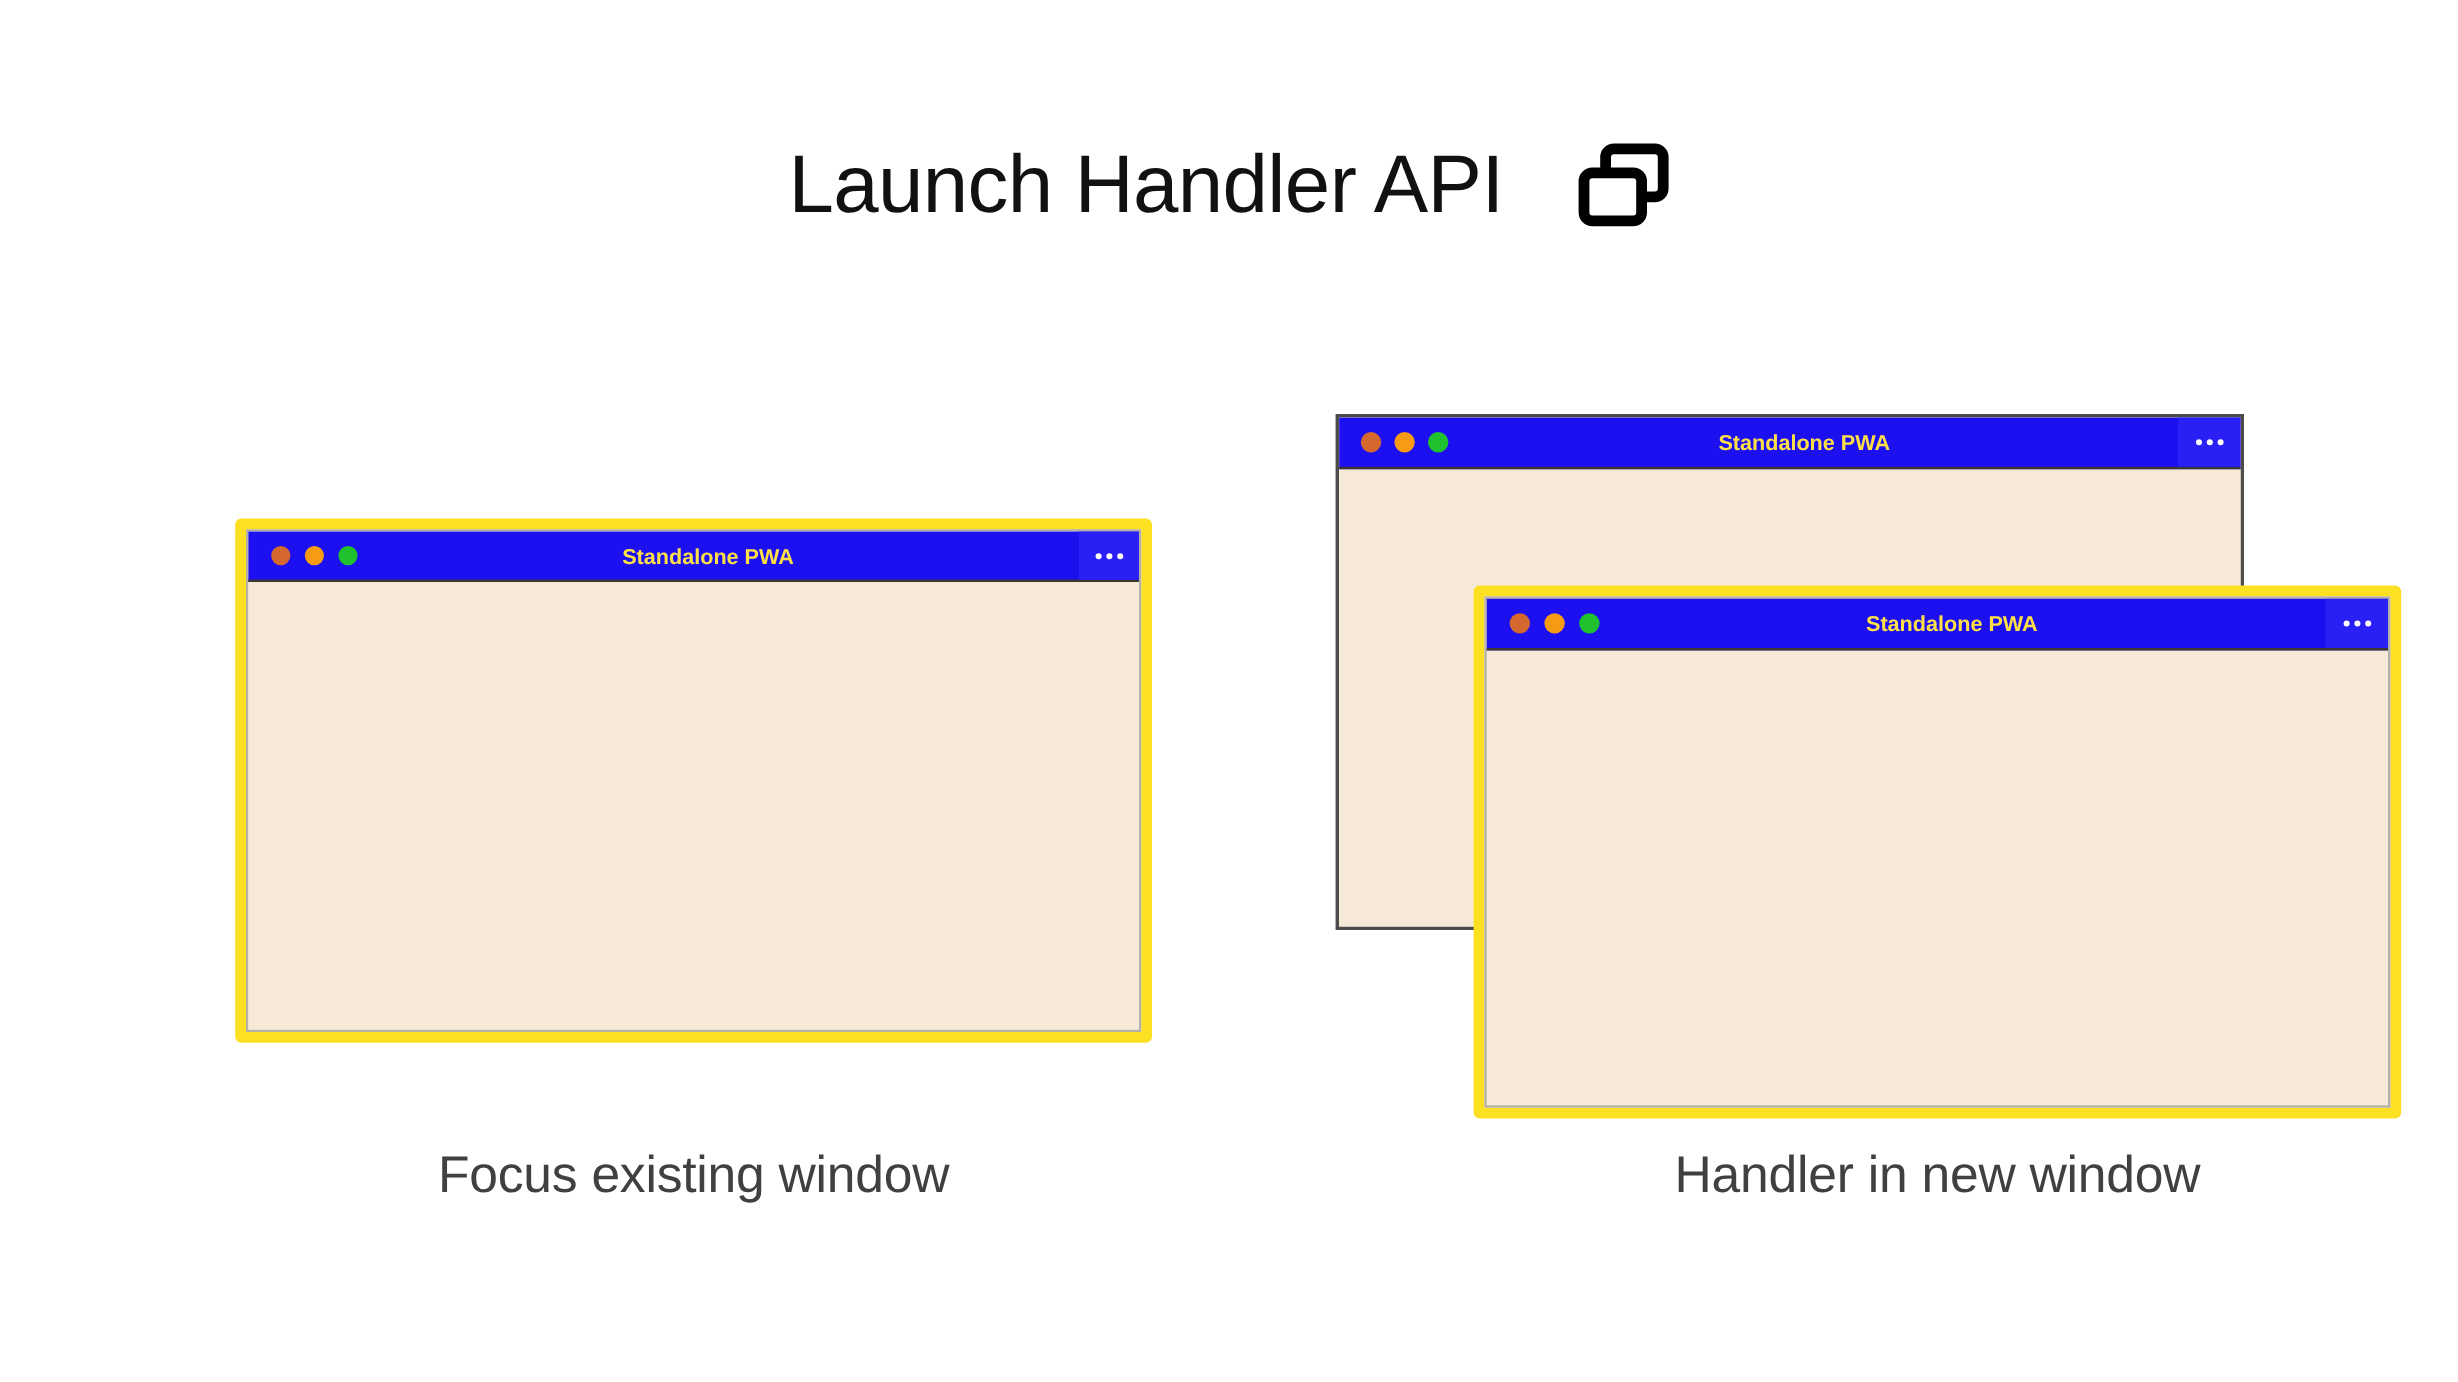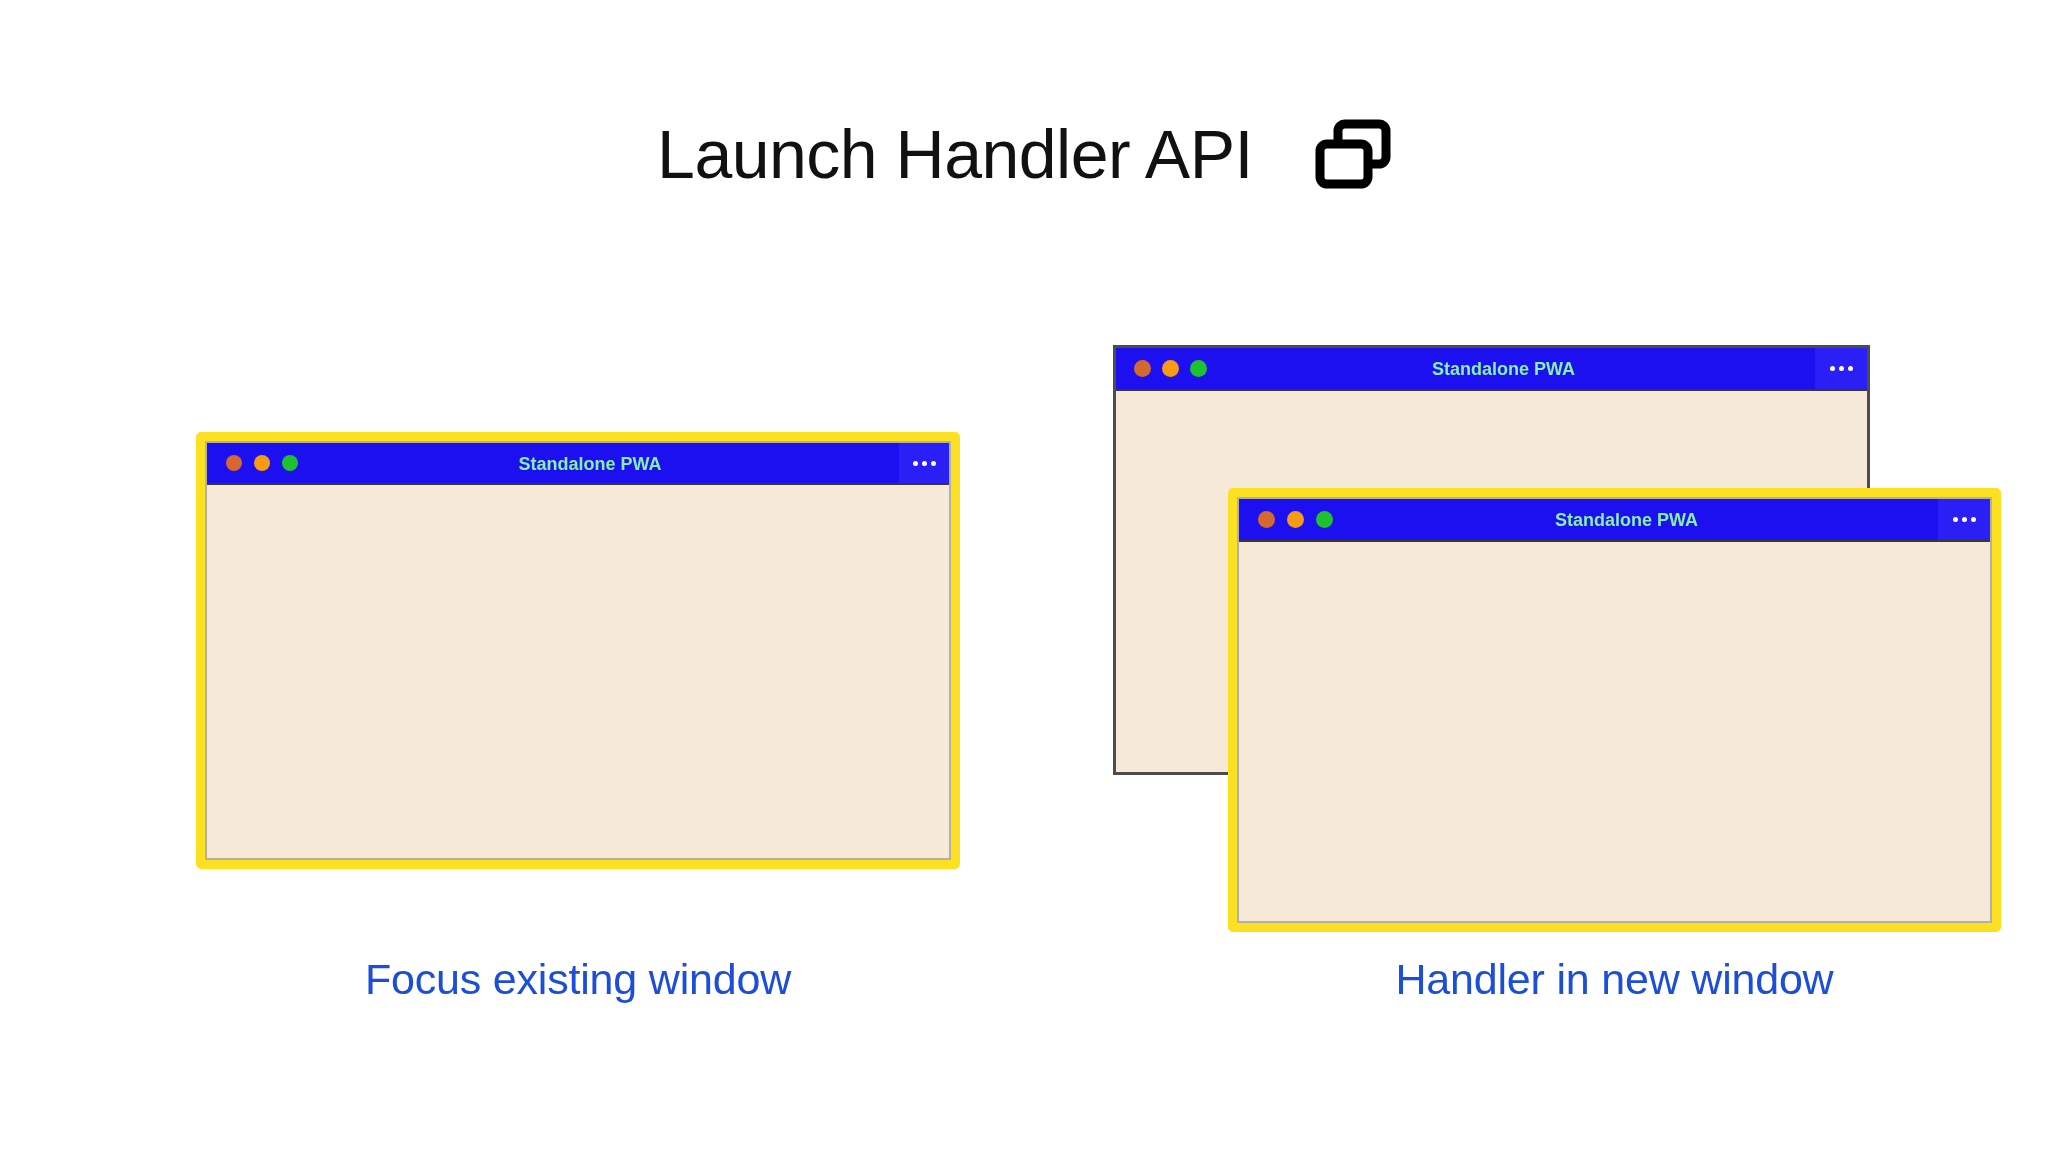--- a/index.html
+++ b/index.html
@@ -89,21 +89,21 @@
   }
   .dot.close   { background: #d4682f; }
   .dot.min     { background: #f89b14; }
   .dot.max     { background: #20c12e; }
 
   .win-title {
     position: absolute;
     left: 0;
     right: 0;
     text-align: center;
-    color: #86efac;
+    color: #fde047;
     font-family: "Liberation Sans", sans-serif;
     font-weight: 700;
     pointer-events: none;
     white-space: nowrap;
     margin-left: 24px;
   }
   .menu-btn {
     position: absolute;
     top: 0;
     right: 0;
@@ -166,21 +166,21 @@
   #win-right-front .menu-btn { width: 52px; }
   #win-right-front .menu-btn .mdot { width: 5px; height: 5px; }
 
   
   .caption {
     position: absolute;
     text-align: center;
     font-family: "Liberation Sans", sans-serif;
     font-size: 43px;
     font-weight: 400;
-    color: #1d4ed8;
+    color: #404040;
     letter-spacing: -0.2px;
     white-space: nowrap;
   }
   #caption-left  { left: 196px;  top: 955px; width: 764px; }
   #caption-right { left: 1228px; top: 955px; width: 773px; }
 </style>
 </head>
 <body>
 
 <div class="title-row">

